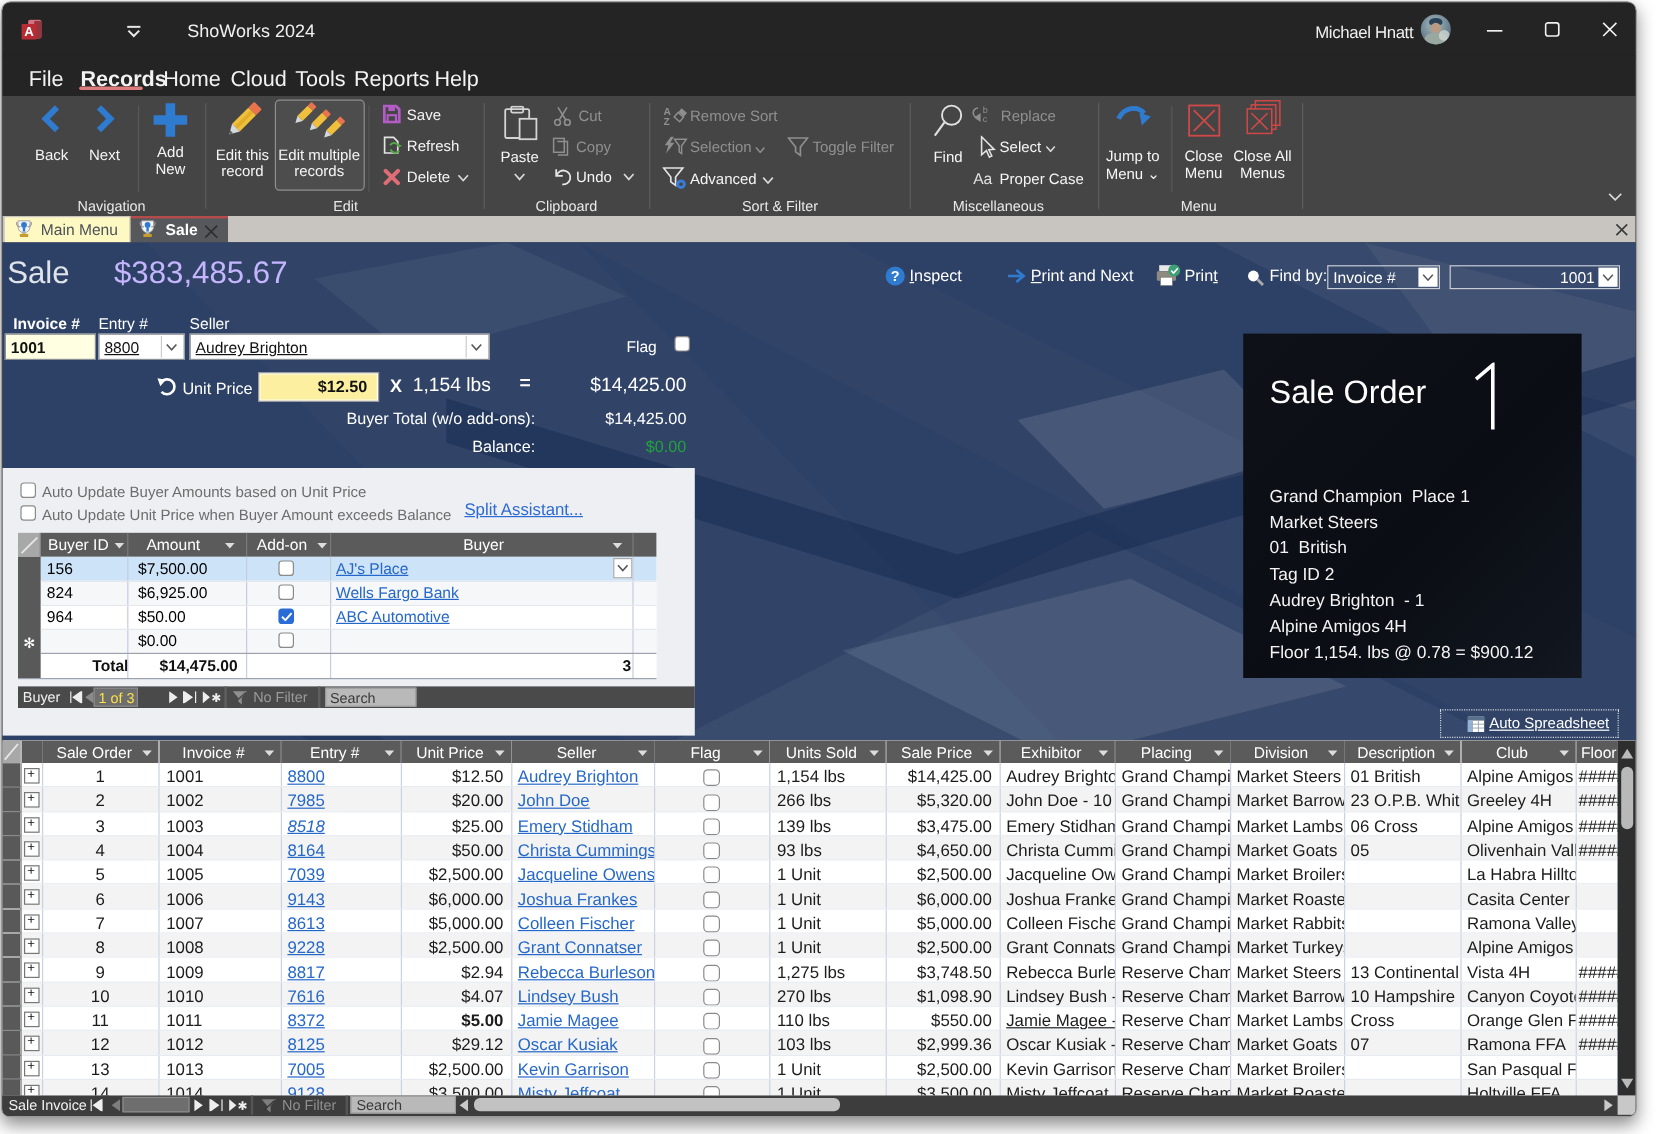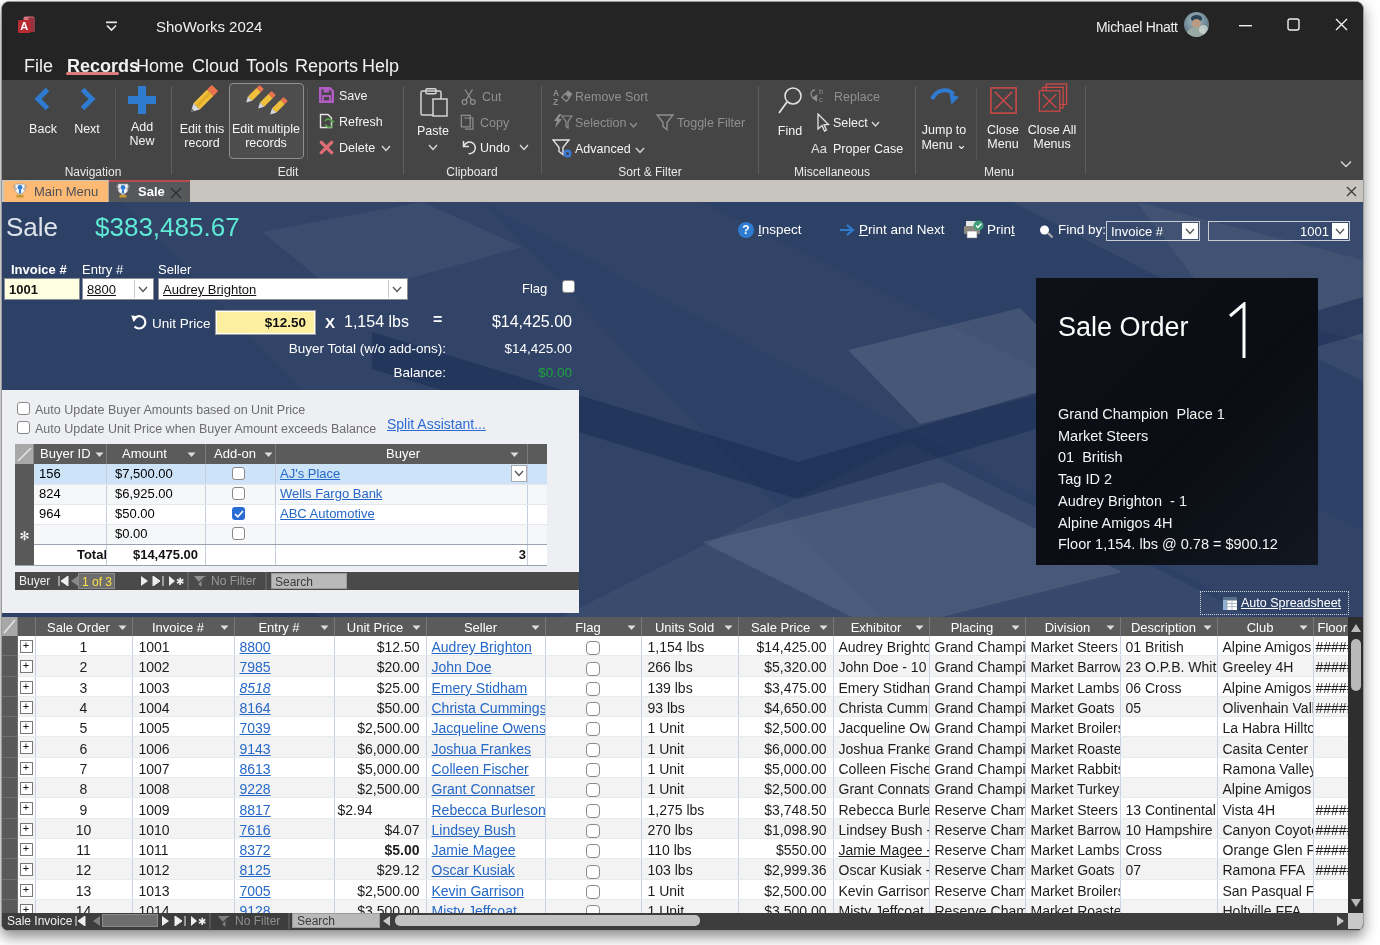--- a/index.html
+++ b/index.html
@@ -13,21 +13,21 @@
 #menubar span{position:absolute;top:10px;}
 
 #ribbon{position:absolute;left:0;top:78px;width:100%;height:100px;background:#454545;color:#f5f5f5;font-size:12.5px;}
 .gsep{position:absolute;top:6px;width:1px;height:88px;background:#5e5e5e;}
 .isep{position:absolute;top:8px;width:1px;height:72px;background:#575757;}
 .glabel{position:absolute;top:85px;font-size:12px;color:#e9e9e9;text-align:center;}
 .rlab{position:absolute;color:#f5f5f5;}
 .rlab.gray{color:#909090;}
 
 #tabstrip{position:absolute;left:0;top:178px;width:100%;height:22px;background:#c8c5c1;}
-#tab-main{position:absolute;left:2px;top:1px;width:104px;height:21px;background:#fdba74;color:#4c5158;font-size:13px;border-right:1px solid #a9a6a2;}
+#tab-main{position:absolute;left:2px;top:1px;width:104px;height:21px;background:#fef9c3;color:#4c5158;font-size:13px;border-right:1px solid #a9a6a2;}
 #tab-sale{position:absolute;left:107px;top:0;width:81px;height:22px;background:#56585b;border-top:2px solid #b54b4b;color:#fff;font-size:13px;font-weight:bold;}
 
 #form{position:absolute;left:0;top:200px;width:100%;height:415px;background:#2d4066;overflow:hidden;}
 #form .white{color:#fff;}
 
 #panel{position:absolute;left:0;top:388px;width:577px;height:223px;background:#edeff3;}
 
 #grid{position:absolute;left:0;top:615px;width:1362px;height:296px;background:#fff;overflow:hidden;}
 #gridtable{border-collapse:collapse;table-layout:fixed;width:1346px;font-size:14px;color:#1c1c1c;}
 #gridtable td{height:15px;line-height:15px;padding:4px 3px 0 3px;border-right:1px solid #c9d2e2;border-bottom:1px solid #e7eaef;overflow:hidden;white-space:nowrap;box-sizing:border-box;}
@@ -319,21 +319,21 @@
 
       <polygon points="846,148 1018,106 1090,180 918,222" fill="#ffffff" opacity="0.10"></polygon>
       <polygon points="700,340 940,280 1120,370 880,430" fill="#ffffff" opacity="0.09"></polygon>
       <polygon points="1135,0 1362,58 1362,140 1210,100" fill="#ffffff" opacity="0.05"></polygon>
       <polygon points="260,30 420,0 520,45 340,95" fill="#ffffff" opacity="0.05"></polygon>
 
       <polygon points="370,130 796,260 1362,95 1362,131 796,297 370,167" fill="#15284e" opacity="0.5"></polygon>
       <polygon points="0,236 320,415 255,415 0,268" fill="#15284e" opacity="0.25"></polygon>
     </svg>
     <span class="abs" style="left:4px;top:10px;font-size:26px;color:#dfe3ea;">Sale</span>
-    <span class="abs" style="left:93px;top:10px;font-size:26px;color:#5eead4;">$383,485.67</span>
+    <span class="abs" style="left:93px;top:10px;font-size:26px;color:#c4b5fd;">$383,485.67</span>
 
     <div class="abs" style="left:736px;top:20px;width:16px;height:16px;border-radius:50%;background:#2f7bd0;color:#fff;font-size:12px;font-weight:bold;text-align:center;line-height:16px;">?</div>
     <span class="abs white" style="left:756px;top:20px;font-size:13.5px;"><u>I</u>nspect</span>
     <svg class="abs" style="left:838px;top:22px" width="15" height="12" viewBox="0 0 15 12">
         <path d="M0 6 H11 M7 1 L13 6 L7 11" stroke="#2f7bd0" stroke-width="2.2" fill="none"></path>
       </svg>
     <span class="abs white" style="left:857px;top:20px;font-size:13.5px;"><u>P</u>rint and Next</span>
     <svg class="abs" style="left:961px;top:18px" width="22" height="20" viewBox="0 0 22 20">
       <rect x="3" y="1" width="12" height="5" fill="#e8e8e8"></rect>
       <rect x="1" y="6" width="16" height="8" rx="1" fill="#8f8a80"></rect>
@@ -803,21 +803,21 @@
             <td style="padding-left:5px;"></td>
             <td style="padding-left:5px;">Alpine Amigos</td>
             <td style="padding-left:2px;"></td>
           </tr>
           <tr>
             <td class="sel"></td>
             <td style="text-align:center;padding:0 1px;"><span class="expand">+</span></td>
             <td style="text-align:center;">9</td>
             <td style="padding-left:6px;">1009</td>
             <td style="padding-left:5px;"><a class="lk">8817</a></td>
-            <td style="text-align:left;padding-right:6px;">$2.94</td>
+            <td style="text-align:right;padding-right:6px;">$2.94</td>
             <td style="padding-left:5px;"><a class="lk">Rebecca Burleson</a></td>
             <td style="text-align:center;"><span class="cb" style="width:14px;height:14px;border-radius:4px;"></span></td>
             <td style="padding-left:6px;">1,275 lbs</td>
             <td style="text-align:right;padding-right:6px;">$3,748.50</td>
             <td style="padding-left:5px;">Rebecca Burleson</td>
             <td style="padding-left:5px;">Reserve Champion</td>
             <td style="padding-left:5px;">Market Steers</td>
             <td style="padding-left:5px;">13  Continental</td>
             <td style="padding-left:5px;">Vista 4H</td>
             <td style="padding-left:2px;">#####</td>

